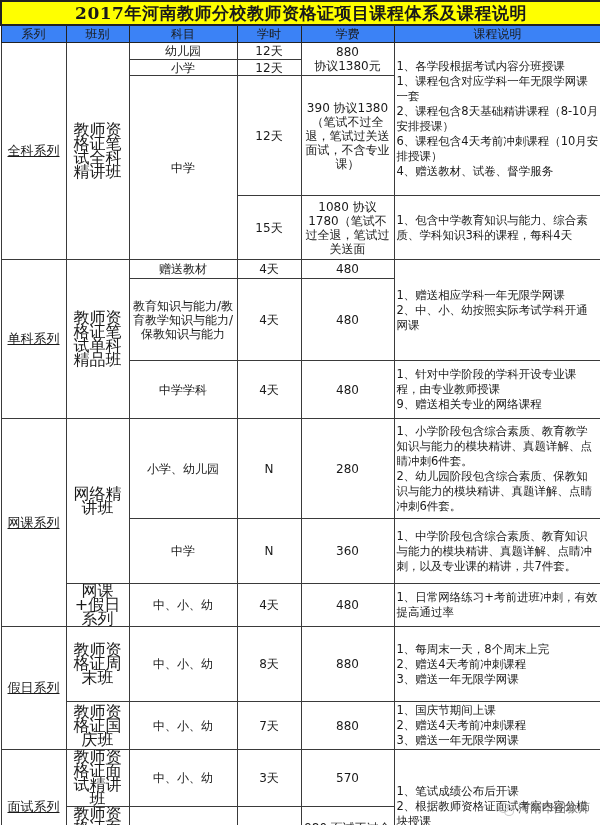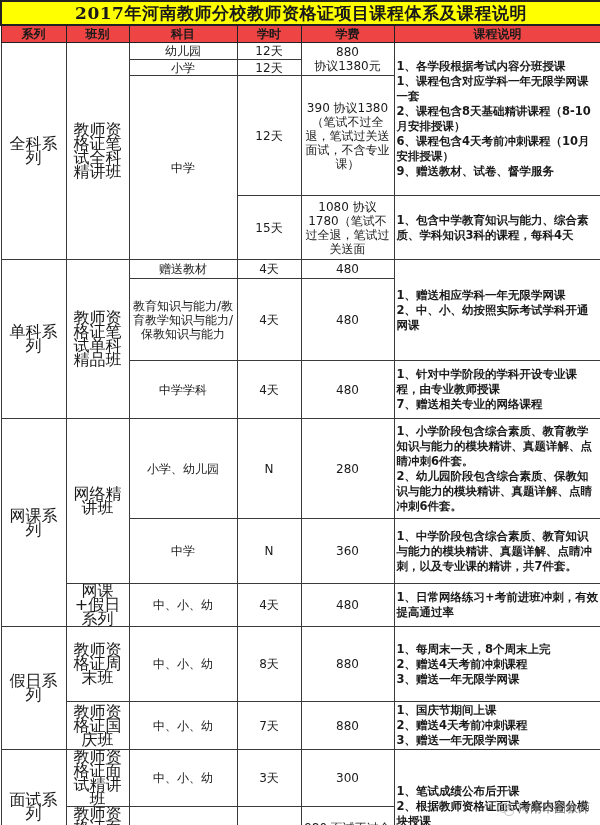--- a/index.html
+++ b/index.html
@@ -1,24 +1,24 @@
 <!DOCTYPE html>
 <html><head>
 <meta charset="utf-8">
 <style>
   html, body { margin:0; padding:0; background:#ffffff; }
   body { width:600px; height:825px; overflow:hidden; font-family:"DejaVu Sans", sans-serif; color:#1a1a1a; }
   .sheet { position:relative; width:600px; height:825px; }
   table { border-collapse:collapse; width:600px; table-layout:fixed; }
   td { border:1px solid #3a3a3a; padding:0 2px; text-align:center; vertical-align:middle; font-size:12px; line-height:14px; overflow:hidden; }
   .title td { background:#ffff00; font-family:"DejaVu Serif", serif; font-weight:bold; font-size:17px; height:22px; line-height:20px; letter-spacing:0.5px; border:2px solid #222; }
-  .hdr td { background:#ef4444; font-weight:bold; font-size:12px; height:16px; line-height:14px; border:1px solid #222;text-align:center; }
-  td.desc { text-align:left; vertical-align:middle; padding:1px 2px; font-size:11.5px; line-height:15px;font-weight:bold; }
+  .hdr td { background:#3b82f6; font-weight:normal; font-size:12px; height:16px; line-height:14px; border:1px solid #222;text-align:center; }
+  td.desc { text-align:left; vertical-align:middle; padding:1px 2px; font-size:11.5px; line-height:15px; }
   td.cls { font-size:16px; line-height:14px;text-align:center; }
-  td.ser { font-size:16px; }
+  td.ser { font-size:13px;text-decoration:underline; }
   .desc div { white-space:normal; }
   .watermark { position:absolute; right:10px; bottom:8px; font-size:12px; color:#737373; display:flex; align-items:center; gap:4px; }
   .wm-icon { width:16px; height:12px; position:relative; }
   .wm-icon:before, .wm-icon:after { content:""; position:absolute; border:1px solid #c8c8c8; border-radius:50%; }
   .wm-icon:before { width:9px; height:8px; left:0; top:0; }
   .wm-icon:after { width:8px; height:7px; left:6px; top:4px; }
 </style>
 </head>
 <body>
 
@@ -52,21 +52,21 @@
     <td>12天</td>
     <td rowspan="2">
       <div>880</div>
       <div>协议1380元</div>
     </td>
     <td rowspan="3" class="desc">
       <div>1、各学段根据考试内容分班授课</div>
       <div>1、课程包含对应学科一年无限学网课一套</div>
       <div>2、课程包含8天基础精讲课程（8-10月安排授课）</div>
       <div>6、课程包含4天考前冲刺课程（10月安排授课）</div>
-      <div>9、赠送教材、试卷、督学服务</div>
+      <div>4、赠送教材、试卷、督学服务</div>
     </td>
   </tr>
   <tr style="height:16px">
     <td>小学</td>
     <td>12天</td>
   </tr>
   <tr style="height:120px">
     <td rowspan="2">中学</td>
     <td>12天</td>
     <td>390 协议1380（笔试不过全退，笔试过关送面试，不含专业课）</td>
@@ -92,21 +92,21 @@
     <td>教育知识与能力/教育教学知识与能力/保教知识与能力</td>
     <td>4天</td>
     <td>480</td>
   </tr>
   <tr style="height:58px">
     <td>中学学科</td>
     <td>4天</td>
     <td>480</td>
     <td class="desc">
       <div>1、针对中学阶段的学科开设专业课程，由专业教师授课</div>
-      <div>7、赠送相关专业的网络课程</div>
+      <div>9、赠送相关专业的网络课程</div>
     </td>
   </tr>
 
   <tr style="height:100px">
     <td rowspan="3" class="ser">网课系列</td>
     <td rowspan="2" class="cls">网络精讲班</td>
     <td>小学、幼儿园</td>
     <td>N</td>
     <td>280</td>
     <td class="desc">
@@ -150,21 +150,21 @@
       <div>2、赠送4天考前冲刺课程</div>
       <div>3、赠送一年无限学网课</div>
     </td>
   </tr>
 
   <tr style="height:56px">
     <td rowspan="2" class="ser">面试系列</td>
     <td class="cls">教师资格证面试精讲班</td>
     <td>中、小、幼</td>
     <td>3天</td>
-    <td>300</td>
+    <td>570</td>
     <td rowspan="2" class="desc">
       <div>1、笔试成绩公布后开课</div>
       <div>2、根据教师资格证面试考察内容分模块授课</div>
     </td>
   </tr>
   <tr style="height:42px">
     <td class="cls">教师资格证面试协议班</td>
     <td>中、小、幼</td>
     <td>3天</td>
     <td>980 面试不过全额退款</td>

